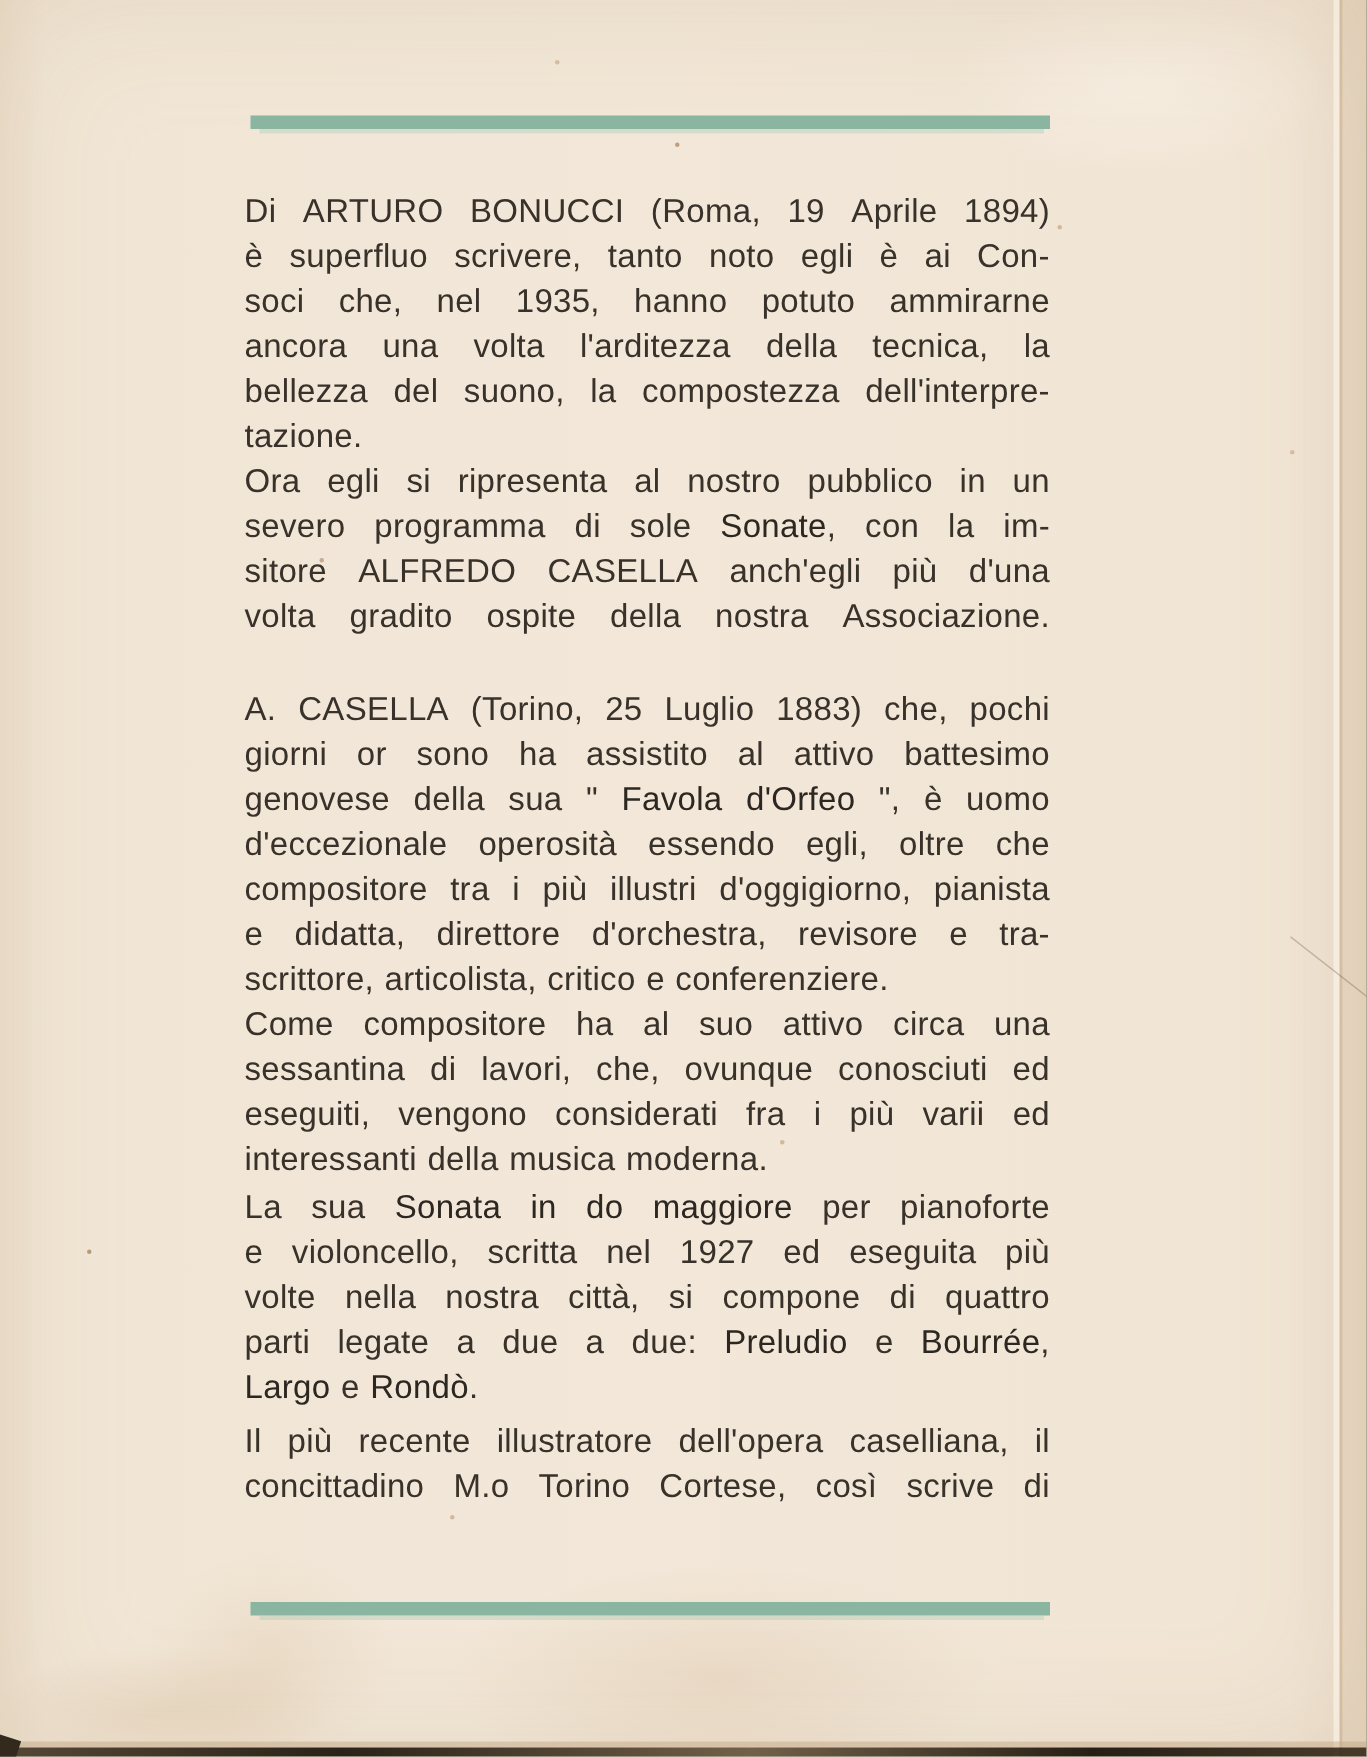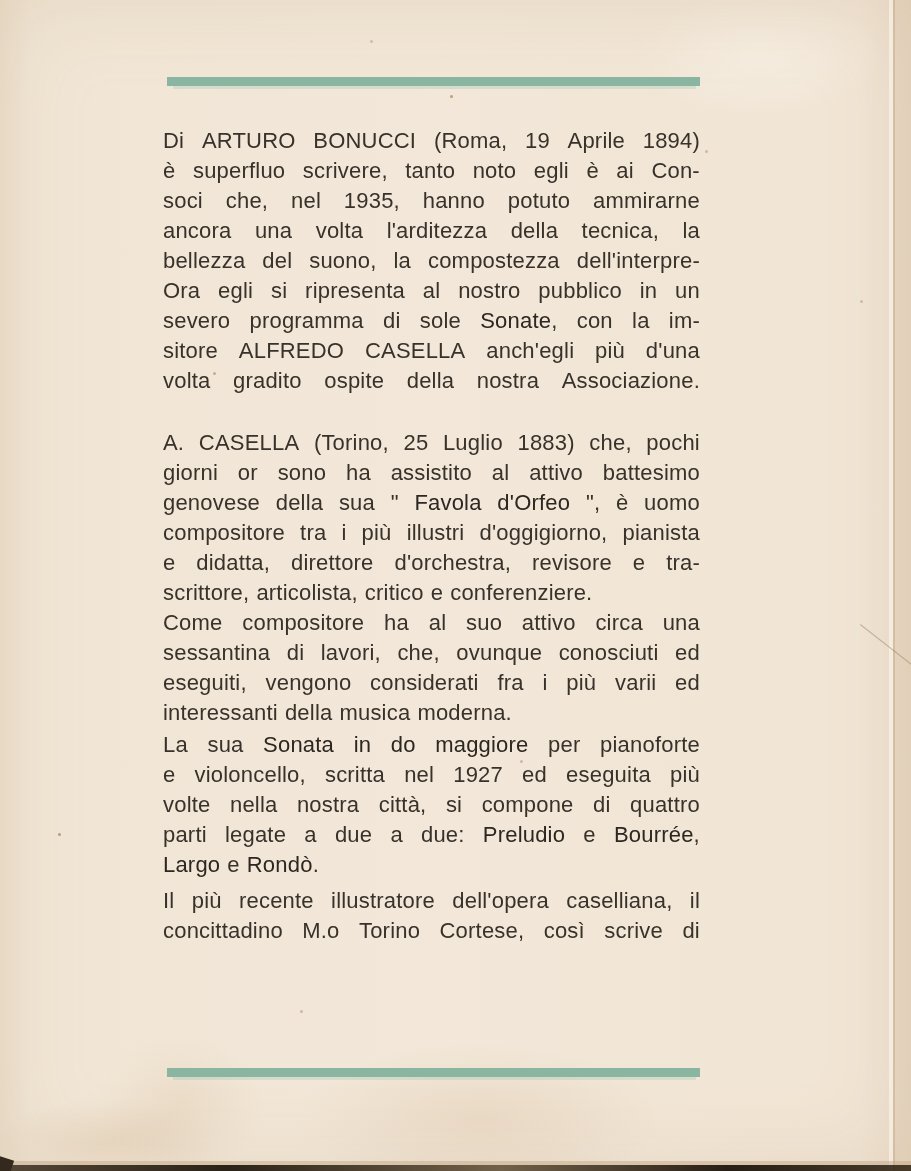--- a/index.html
+++ b/index.html
@@ -150,20 +150,23 @@
           <span class="w"><span>la</span></span>
         </div>
         <div class="line line-just">
           <span class="w"><span>bellezza</span></span>
           <span class="w"><span>del</span></span>
           <span class="w"><span>suono,</span></span>
           <span class="w"><span>la</span></span>
           <span class="w"><span>compostezza</span></span>
           <span class="w"><span>dell'interpre-</span></span>
         </div>
+        <div class="line line-left">
+          <span class="w"><span>tazione.</span></span>
+        </div>
       </div>
       <div class="para">
         <div class="line line-just">
           <span class="w"><span>Ora</span></span>
           <span class="w"><span>egli</span></span>
           <span class="w"><span>si</span></span>
           <span class="w"><span>ripresenta</span></span>
           <span class="w"><span>al</span></span>
           <span class="w"><span>nostro</span></span>
           <span class="w"><span>pubblico</span></span>
@@ -223,20 +226,28 @@
           <span class="w"><span>della</span></span>
           <span class="w"><span>sua</span></span>
           <span class="w"><span>"</span></span>
           <span class="w"><span class="bold">Favola</span></span>
           <span class="w"><span class="bold">d'Orfeo</span></span>
           <span class="w"><span>",</span></span>
           <span class="w"><span>è</span></span>
           <span class="w"><span>uomo</span></span>
         </div>
         <div class="line line-just">
+          <span class="w"><span>d'eccezionale</span></span>
+          <span class="w"><span>operosità</span></span>
+          <span class="w"><span>essendo</span></span>
+          <span class="w"><span>egli,</span></span>
+          <span class="w"><span>oltre</span></span>
+          <span class="w"><span>che</span></span>
+        </div>
+        <div class="line line-just">
           <span class="w"><span>compositore</span></span>
           <span class="w"><span>tra</span></span>
           <span class="w"><span>i</span></span>
           <span class="w"><span>più</span></span>
           <span class="w"><span>illustri</span></span>
           <span class="w"><span>d'oggigiorno,</span></span>
           <span class="w"><span>pianista</span></span>
         </div>
         <div class="line line-just">
           <span class="w"><span>e</span></span>

